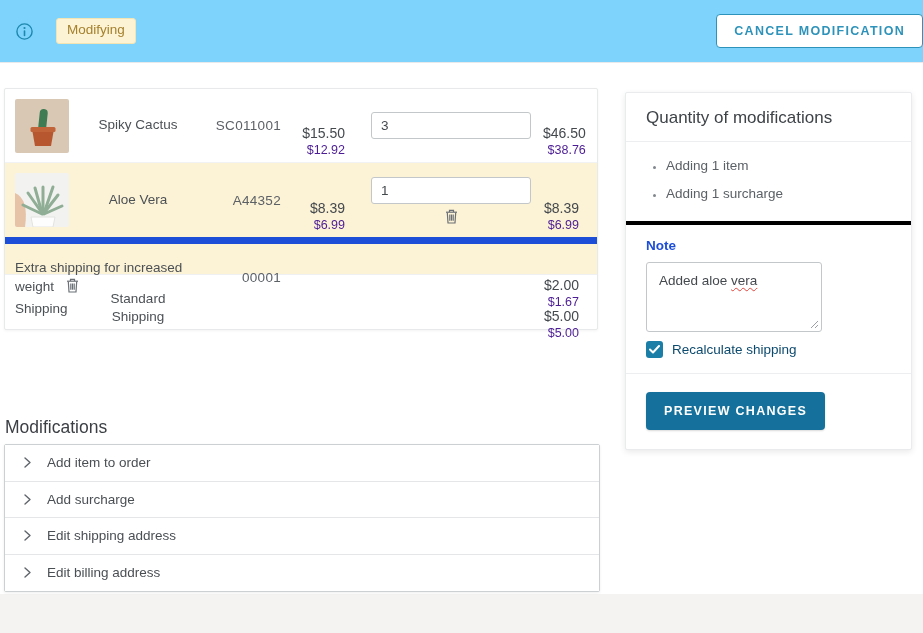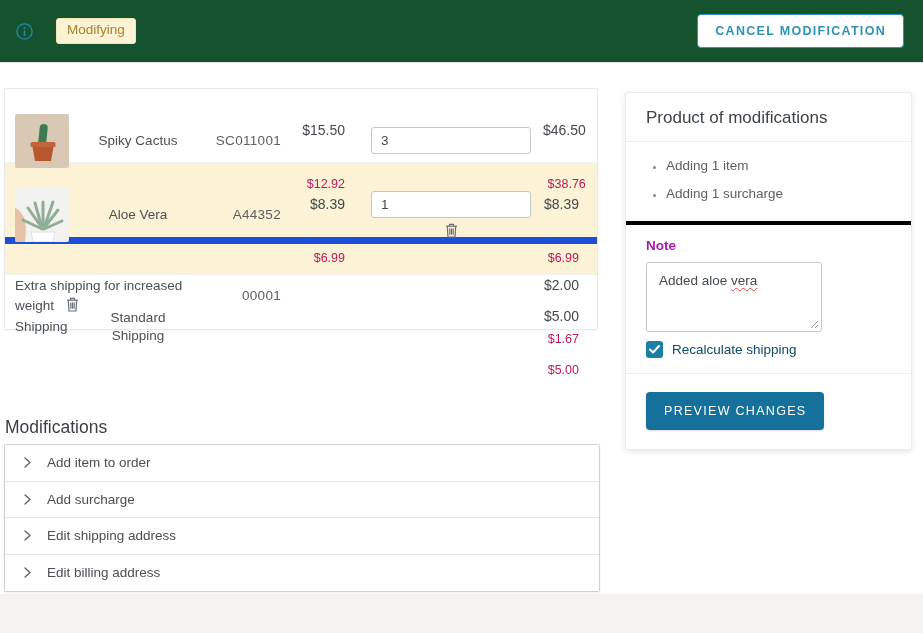--- a/index.html
+++ b/index.html
@@ -14,23 +14,23 @@
   .page {
     position:absolute; left:0; top:0;
     width:923px; height:594px;
     background:#ffffff;
   }
 
   
   .topbar {
     position:absolute; left:0; top:0; right:0; height:63px;
     display:flex; align-items:center;
-    padding:0 19px 0 16px;
+    padding:0 0 0 16px;
     border-bottom:1px solid #e7e9ea;
-    background:#14532d;
+    background:#7dd3fc;
   }
   .info-icon { width:17px; height:17px; display:block; cursor:pointer; }
   .status-badge {
     margin-left:23px;
     background:#fcf3d5;
     border:1px solid #f3e4b4;
     border-radius:3px;
     color:#a5812d;
     font-size:13.5px;
     padding:3px 10px 4px;
@@ -79,21 +79,21 @@
   .thumb {
     width:54px; height:54px; margin-left:10px;
     border-radius:2px; overflow:hidden; display:block;
   }
   .cell-name { font-size:13.5px; color:#4c5156; text-align:center; line-height:1.35; }
   .cell-sku  { font-size:13.5px; color:#5c6166; text-align:right; letter-spacing:.3px; }
   .cell-price, .cell-total { text-align:right; }
   .cell-price { padding-right:14px; }
   .cell-total { padding-right:18px; }
   .price-main { font-size:14px; color:#44494e; display:block; line-height:1.3;margin-top:32px; }
-  .price-sub  { font-size:12.5px; color:#be185d; display:block; line-height:1.3;margin-top:37px; }
+  .price-sub  { font-size:12.5px; color:#4c1d95; display:block; line-height:1.3; }
   .cell-qty { display:flex; flex-direction:column; align-items:center; }
   .qty-input {
     width:160px; height:27px;
     border:1px solid #c4c7ca; border-radius:3px;
     font-family:"Liberation Sans", sans-serif;
     font-size:13.5px; color:#44494e;
     padding:0 9px; background:#fff;
   }
   .qty-trash { margin-top:5px; cursor:pointer; display:block; }
   .surcharge-label {
@@ -117,21 +117,21 @@
     font-size:17px; color:#3e4348;
     border-bottom:1px solid #eceef0;
   }
   .panel-bullets { padding:10px 20px 14px; border-bottom:4px solid #000000; }
   .panel-bullets ul { list-style:disc; padding-left:20px; }
   .panel-bullets li {
     font-size:13.5px; color:#5b6166; line-height:2.05;
   }
   .panel-bullets li::marker { color:#81878c; font-size:11px; }
   .panel-note { padding:13px 20px 15px; border-bottom:1px solid #eceef0; }
-  .note-label { font-size:13.5px; font-weight:700; color:#a21caf; margin-bottom:9px; }
+  .note-label { font-size:13.5px; font-weight:700; color:#1d4ed8; margin-bottom:9px; }
   .note-box {
     position:relative;
     width:176px; height:70px;
     border:1px solid #c4c7ca; border-radius:3px;
     background:#fff;
     padding:10px 12px;
     font-size:13.5px; color:#44494e;
     cursor:text;
   }
   .misspelled {
@@ -148,21 +148,21 @@
     background:#1b7ea6; display:flex; align-items:center; justify-content:center;
     cursor:pointer; flex:0 0 auto;
   }
   .checkbox-label { font-size:13.5px; color:#0c4a6e; margin-left:9px; }
   .panel-footer { padding:18px 20px 19px; }
   .preview-btn {
     background:#15719b;
     border:none; border-radius:4px;
     color:#fff;
     font-family:"Liberation Sans", sans-serif;
-    font-size:12.5px; font-weight:400; letter-spacing:1.3px;
+    font-size:12.5px; font-weight:700; letter-spacing:1.3px;
     padding:12px 18px;
     cursor:pointer;
     box-shadow:0 1px 2px rgba(0,0,0,.15);
   }
 
   
   .mods-title {
     position:absolute; left:5px; top:417px;
     font-size:17.5px; color:#3b3f44;
   }
@@ -299,21 +299,21 @@
       <div></div>
       <div></div>
       <div class="cell-total">
         <span class="price-main">$5.00</span>
         <span class="price-sub">$5.00</span>
       </div>
     </div>
   </div>
 
   <div class="summary-panel">
-    <div class="panel-header">Product of modifications</div>
+    <div class="panel-header">Quantity of modifications</div>
     <div class="panel-bullets">
       <ul>
         <li>Adding 1 item</li>
         <li>Adding 1 surcharge</li>
       </ul>
     </div>
     <div class="panel-note">
       <div class="note-label">Note</div>
       <div class="note-box">
         <span>Added aloe </span><span class="misspelled">vera</span>

